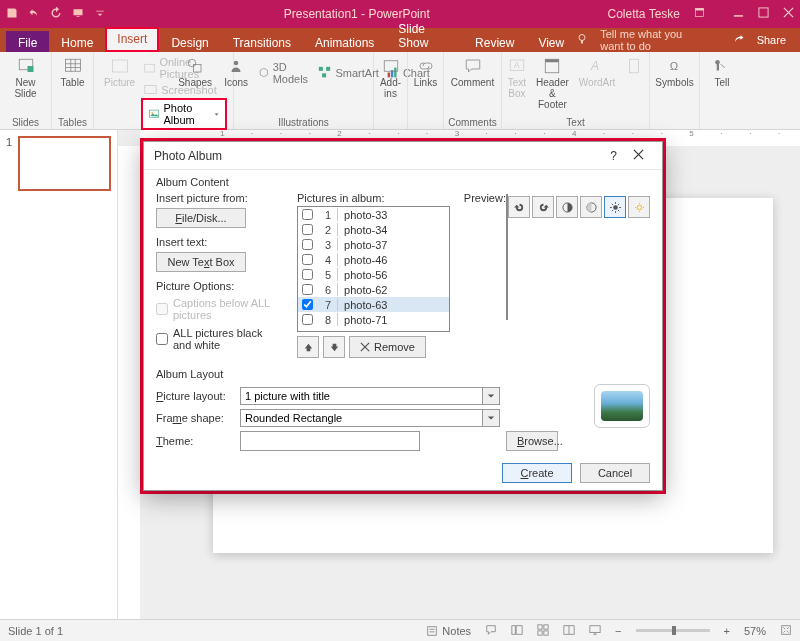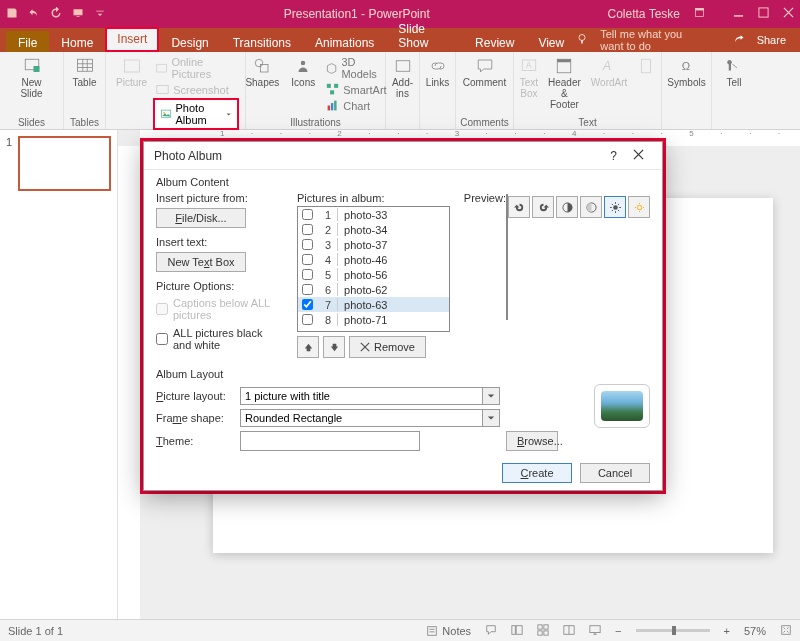--- a/index.html
+++ b/index.html
@@ -10,21 +10,21 @@
 .qat svg{width:12px;height:12px;fill:#f5c3b7}
 .title-center{flex:1;text-align:center;color:#f8d8cf;font-size:12px}
 .title-right{display:flex;gap:14px;align-items:center;color:#f5d3c9;font-size:12px}
 .title-right .win{display:flex;gap:14px;margin-left:14px}
 .title-right svg{width:11px;height:11px;fill:#f5d3c9}
 
 .tabs{height:24px;background:#B7472A;display:flex;align-items:flex-end;padding:0 6px;color:#fff}
 .tab{padding:5px 12px 2px;cursor:pointer;font-size:12px}
 .tab.active{background:#f3f3f3;color:#b84b2d}
 .tab.highlight{border:2px solid #e03;padding:3px 10px 4px}
-.tab.file{background:#a16207;color:#fff}
+.tab.file{background:#701a75;color:#fff}
 .tabs-right{margin-left:auto;display:flex;align-items:center;gap:12px;padding-right:8px}
 .tabs-right svg{width:12px;height:12px;fill:#fff}
 
 .ribbon{height:78px;background:#f3f3f3;border-bottom:1px solid #d4d4d4;display:flex}
 .grp{display:flex;flex-direction:column;align-items:center;padding:3px 6px 1px;border-right:1px solid #e2e2e2}
 .grp-label{font-size:10px;color:#666;margin-top:auto;text-align:center}
 .rbtn{display:flex;flex-direction:column;align-items:center;gap:2px;padding:2px 4px;color:#555;cursor:pointer}
 .rbtn svg{width:18px;height:18px;fill:#808080}
 .rbtn-s{display:flex;align-items:center;gap:4px;padding:1px 3px;color:#777;font-size:11px;cursor:pointer}
 .rbtn-s svg{width:13px;height:13px;fill:#808080}
@@ -147,21 +147,21 @@
         </svg></span>
     <span style="color:#f5d3c9">Tell me what you want to do</span>
     <span style="margin-left:14px"><svg viewBox="0 0 16 16">
           <path d="M10 3l4 3-4 3V7C6 7 4 9 3 12c0-5 3-7 7-7V3z"></path>
         </svg></span>
     <span>Share</span>
   </div>
 </div>
 
 <div class="ribbon">
-  <div class="grp" style="width:64px">
+  <div class="grp" style="width:52px">
     <div class="rbtn">
         <svg viewBox="0 0 24 24">
           <rect x="3" y="3" width="18" height="14" fill="none" stroke="#808080"></rect>
           <rect x="14" y="12" width="8" height="8" fill="#4a8"></rect>
         </svg>
         <span style="white-space:pre-line;text-align:center;font-size:10px">New
 Slide</span>
       </div>
     <div class="grp-label">Slides</div>
   </div>
@@ -223,21 +223,21 @@
           </svg>
           <span style="font-size:10px">Shapes</span>
         </div>
       <div class="rbtn">
           <svg viewBox="0 0 24 24">
             <circle cx="12" cy="8" r="3" fill="#808080"></circle>
             <path d="M6 20c0-4 3-6 6-6s6 2 6 6z" fill="#808080"></path>
           </svg>
           <span style="font-size:10px">Icons</span>
         </div>
-      <div style="display:flex;flex-direction:column;gap:1px">
+      <div style="display:flex;flex-direction:row;gap:1px">
         <div class="rbtn-s">
             <svg viewBox="0 0 16 16">
               <path d="M8 1l6 3v8l-6 3-6-3V4z" fill="none" stroke="#808080"></path>
             </svg>
             <span>3D Models</span>
           </div>
         <div class="rbtn-s">
             <svg viewBox="0 0 16 16">
               <rect x="1" y="1" width="5" height="5" fill="#4a8"></rect>
               <rect x="10" y="1" width="5" height="5" fill="#4a8"></rect>

